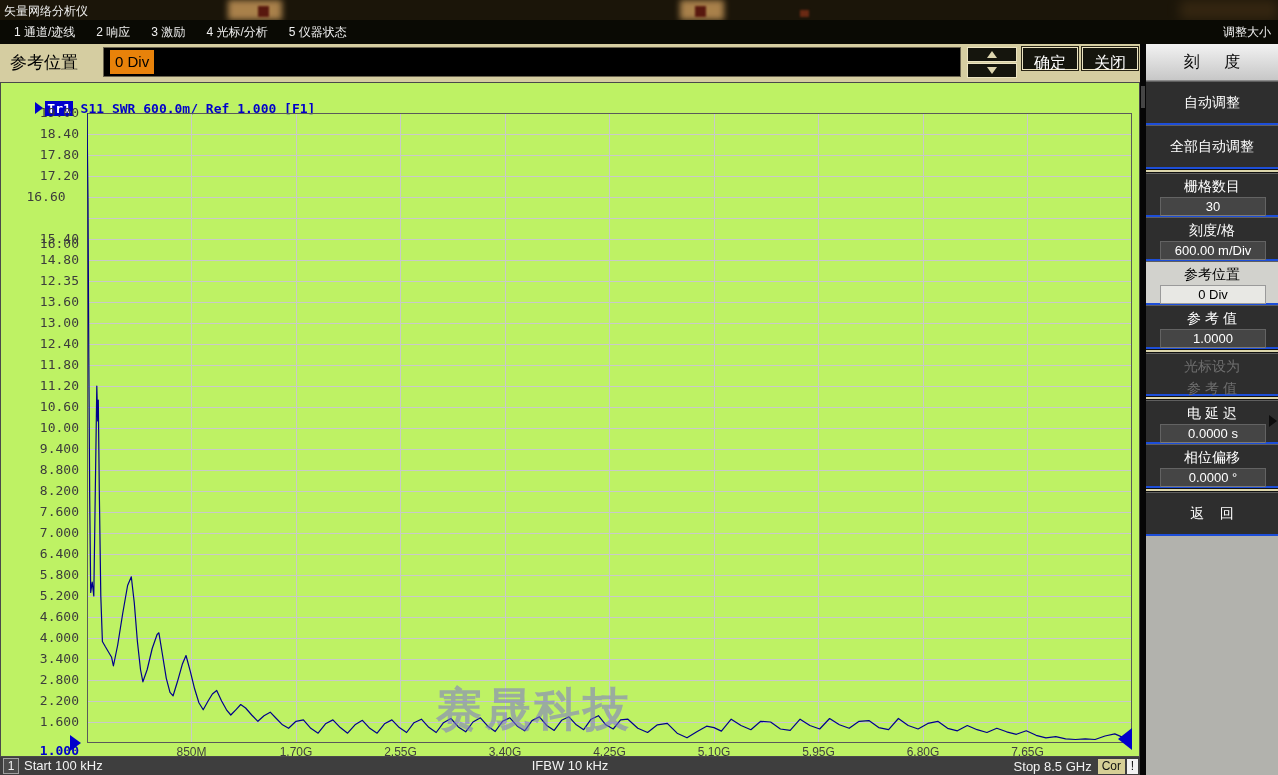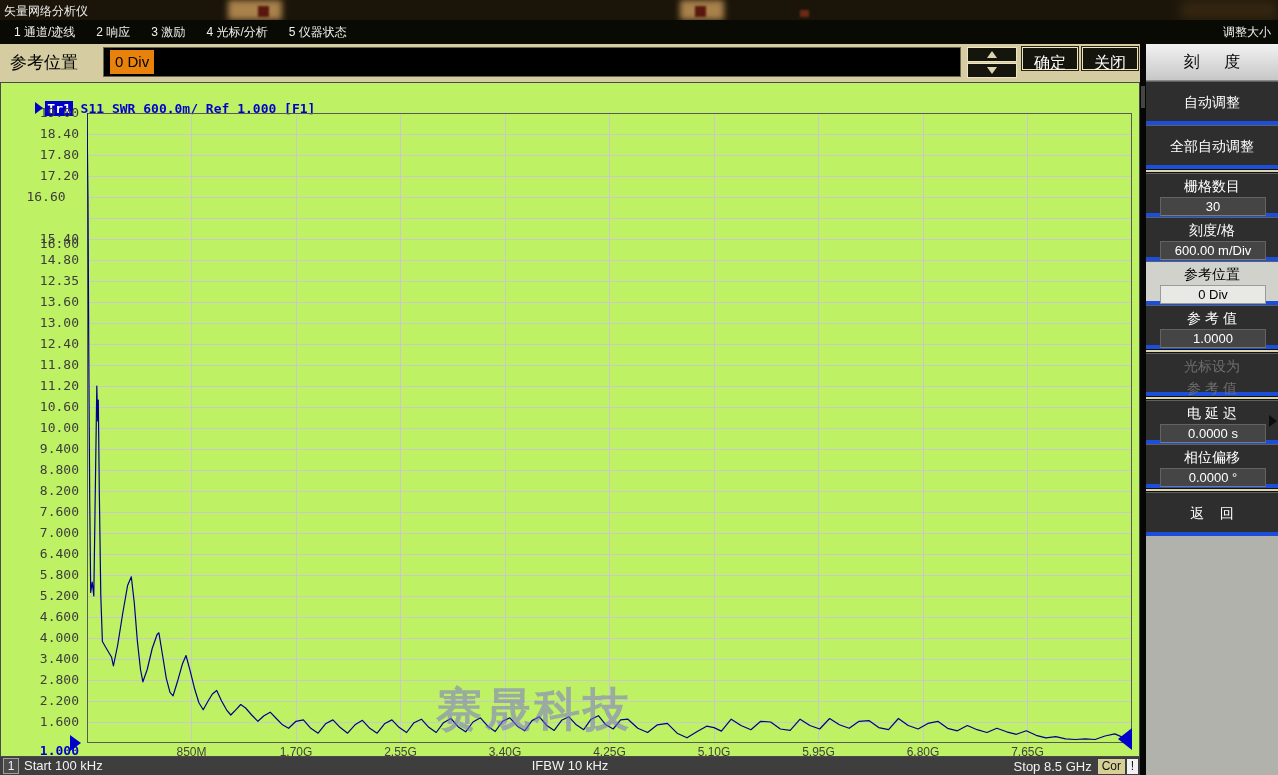--- a/index.html
+++ b/index.html
@@ -51,21 +51,21 @@
   .xlab{position:absolute;width:64px;text-align:center;font-size:12px;color:#3f3f3f;top:662px;}
   .refmark{position:absolute;left:69px;top:652px;width:0;height:0;border-top:8px solid transparent;border-bottom:8px solid transparent;border-left:11px solid #0000cc;}
   .endmark{position:absolute;left:1117px;top:645px;width:0;height:0;border-top:11px solid transparent;border-bottom:11px solid transparent;border-right:14px solid #0000cc;}
   .watermark{position:absolute;left:435px;top:596px;font-size:46px;font-weight:bold;letter-spacing:3px;color:#7d73cf;opacity:.55;pointer-events:none;}
   
   .vstrip{position:absolute;left:1140px;top:44px;width:6px;height:731px;background:#060606;}
   .vnub{position:absolute;left:1141px;top:86px;width:4px;height:22px;background:#454545;}
   
   .sidebar{position:absolute;left:1146px;top:44px;width:132px;height:566px;background:#b2b2ad;}
   .sb-header{height:36px;line-height:36px;text-align:center;font-size:16px;color:#000;letter-spacing:10px;padding-left:10px;background:linear-gradient(#f2f2f2,#c7c7c7);border-bottom:1px solid #8a8a8a;}
-  .sb-btn{position:relative;box-sizing:border-box;background:#2e2e2e;border-top:1px solid #5f5f5f;border-bottom:4px solid #1d4ed8;color:#fff;text-align:center;cursor:default;}
+  .sb-btn{position:relative;box-sizing:border-box;background:#2e2e2e;border-top:1px solid #5f5f5f;border-bottom:2px solid #1d4ed8;color:#fff;text-align:center;cursor:default;}
   .sb-btn .lbl{font-size:14px;line-height:19px;margin-top:3px;white-space:pre;}
   .sb-btn.plain .lbl{line-height:40px;margin-top:0;}
   .sb-val{margin:1px 12px 0 14px;height:17px;line-height:17px;background:#454545;border:1px solid #636363;border-bottom-color:#7a7a7a;font-size:13px;color:#fff;}
   .sb-btn.active{background:#d2d2cd;color:#000;}
   .sb-btn.active .sb-val{background:#e8e8e4;border-color:#9a9a9a;color:#000;}
   .sb-btn.disabled{color:#6e6e6e;}
   .sb-sep{height:4px;background:#ddd6ac;border-top:1px solid #111;border-bottom:1px solid #111;box-sizing:border-box;}
   .sb-arrow{position:absolute;right:1px;top:14px;width:0;height:0;border-top:6px solid transparent;border-bottom:6px solid transparent;border-left:8px solid #0d0d0d;}
   
   .statusbar{position:absolute;left:0;top:757px;width:1140px;height:18px;background:#3e3e3e;color:#f2f2f2;font-size:13px;line-height:17px;}

